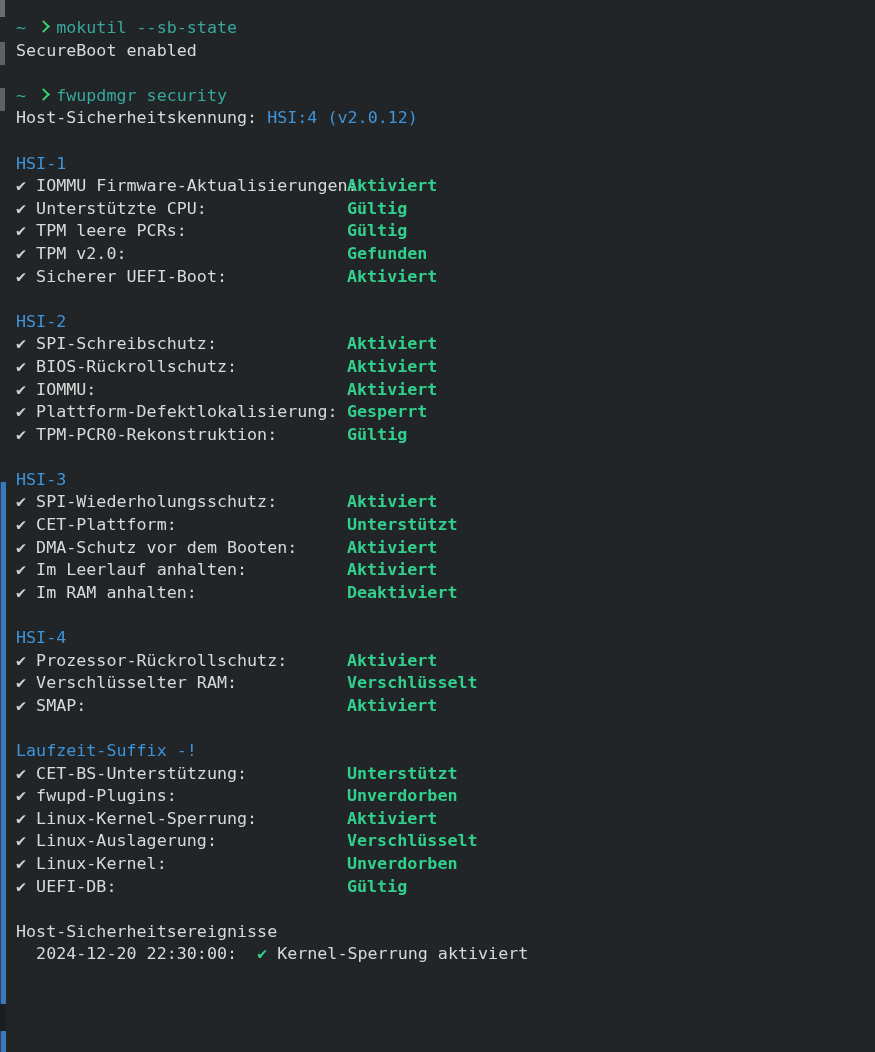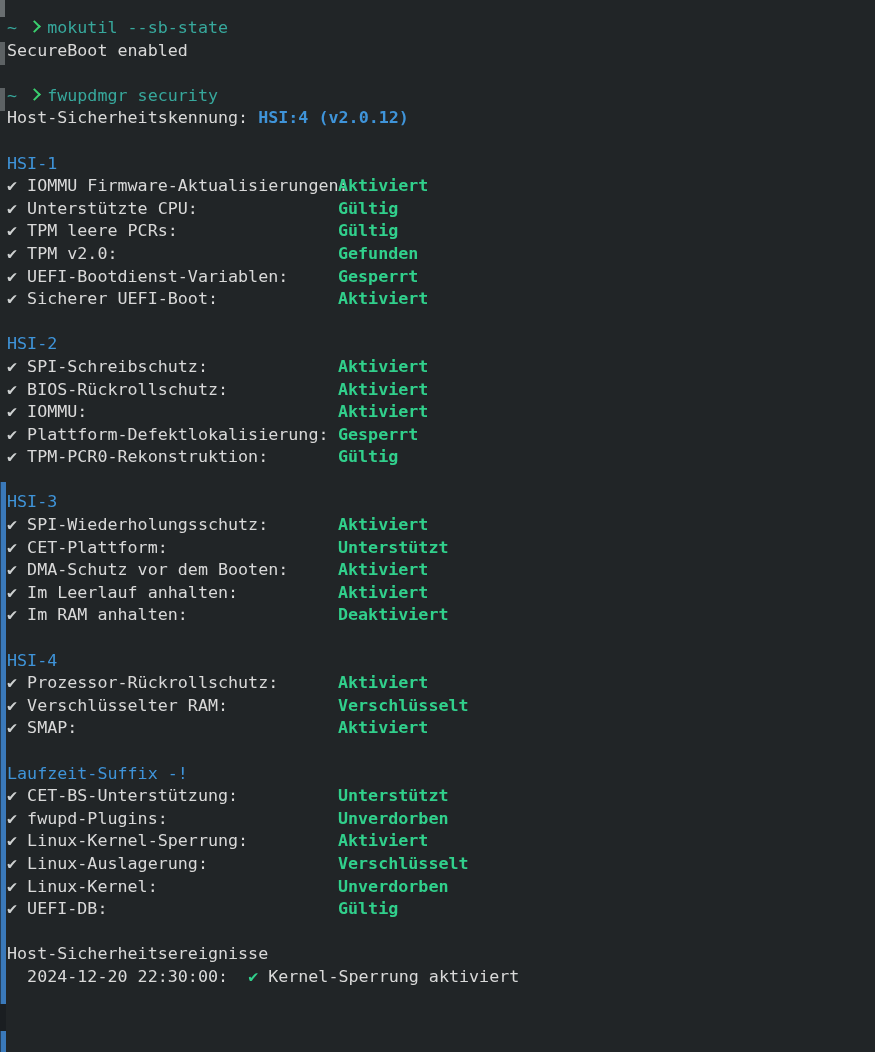--- a/index.html
+++ b/index.html
@@ -14,23 +14,23 @@
     font-size: 16.7px;
     line-height: 22.6px;
     color: var(--fg, #d9d9d9);
   }
   .term {
     position: relative;
     padding: 16px 0 0 7px;
     width: 868px;
     height: 1036px;
   }
-  .line { height: 22.6px; white-space: nowrap; }
+  .line { height: 22.6px; white-space: nowrap; margin-left: 9px; }
   .teal  { color: var(--teal); }
-  .blue  { color: var(--blue); font-weight: bold; text-align: center; }
+  .blue  { color: var(--blue); font-weight: normal; text-align: center; }
   .value { color: var(--green); font-weight: bold; }
   .tilde { display: inline-block; width: 20.1px; color: var(--teal); }
   .arrow {
     display: inline-block; width: 20.1px; height: 14px;
     position: relative; vertical-align: -1px;
   }
   .arrow::before {
     content: ""; position: absolute; left: 3px; top: 2px;
     width: 7px; height: 7px;
     border-top: 2.8px solid var(--arrow_green);
@@ -89,21 +89,20 @@
     <span>Host-Sicherheitskennung:</span><span> </span><span class="blue">HSI:4 (v2.0.12)</span>
   </div>
 
   <div id="sections-root">
       <div class="line"></div>
       <div class="line sec-title">HSI-1</div>
       <div class="line"><span class="check">✔</span><span class="label">IOMMU Firmware-Aktualisierungen:</span><span class="value">Aktiviert</span></div>
       <div class="line"><span class="check">✔</span><span class="label">Unterstützte CPU:</span><span class="value">Gültig</span></div>
       <div class="line"><span class="check">✔</span><span class="label">TPM leere PCRs:</span><span class="value">Gültig</span></div>
       <div class="line"><span class="check">✔</span><span class="label">TPM v2.0:</span><span class="value">Gefunden</span></div>
-      <div class="line"><span class="check">✔</span><span class="label">UEFI-Bootdienst-Variablen:</span><span class="value">Gesperrt</span></div>
       <div class="line"><span class="check">✔</span><span class="label">Sicherer UEFI-Boot:</span><span class="value">Aktiviert</span></div>
       <div class="line"></div>
       <div class="line sec-title">HSI-2</div>
       <div class="line"><span class="check">✔</span><span class="label">SPI-Schreibschutz:</span><span class="value">Aktiviert</span></div>
       <div class="line"><span class="check">✔</span><span class="label">BIOS-Rückrollschutz:</span><span class="value">Aktiviert</span></div>
       <div class="line"><span class="check">✔</span><span class="label">IOMMU:</span><span class="value">Aktiviert</span></div>
       <div class="line"><span class="check">✔</span><span class="label">Plattform-Defektlokalisierung:</span><span class="value">Gesperrt</span></div>
       <div class="line"><span class="check">✔</span><span class="label">TPM-PCR0-Rekonstruktion:</span><span class="value">Gültig</span></div>
       <div class="line"></div>
       <div class="line sec-title">HSI-3</div>

